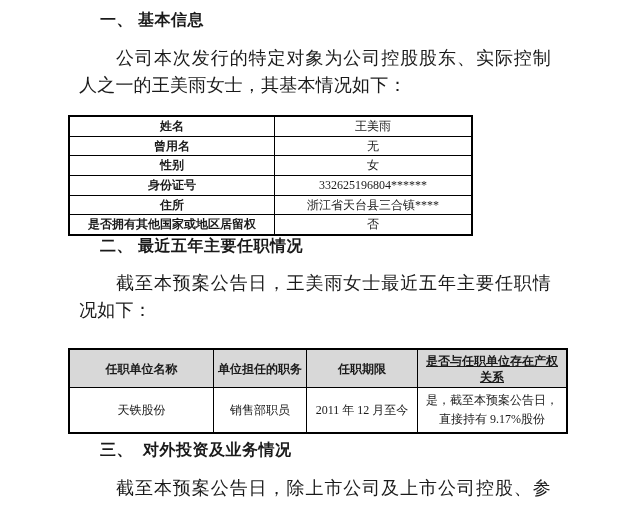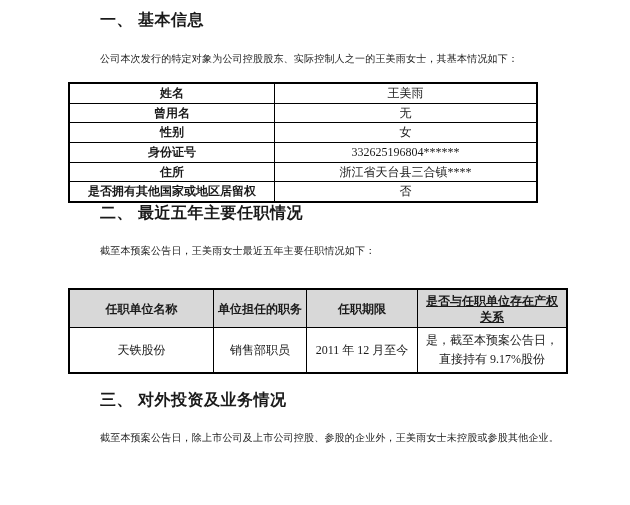--- a/index.html
+++ b/index.html
@@ -20,44 +20,44 @@
   .section-heading {
     font-family: "Liberation Sans", "DejaVu Sans", sans-serif;
     font-weight: bold;
     font-size: 16px;
     letter-spacing: 0.5px;
     margin: 0 0 0 37px;
     line-height: 20px;
     white-space: nowrap;
   }
   .para {
-    font-size: 10px;
+    font-size: 18px;
     line-height: 27px;
-    margin: 0;
+    margin: 16px;
     text-align: justify;
     text-indent: 37px;
     letter-spacing: 0.2px;
   }
   .gap-after-h1 { margin-top: 15px; }
   table {
     border-collapse: collapse;
     table-layout: fixed;
     margin-left: 5px;
     border: 2px solid #000;
   }
   td, th {
     border: 1px solid #000;
     text-align: center;
     vertical-align: middle;
     font-size: 12px;
     padding: 0 2px;
     overflow: hidden;
   }
   
-  .kv-table { width: 470px; margin-top: 10px; }
+  .kv-table { width: 405px; margin-top: 10px; }
   .kv-table td { height: 18.7px; }
   .kv-table .kv-label {
     width: 200px;
     font-weight: bold;
     font-family: "Liberation Sans", "DejaVu Sans", sans-serif;
   }
   
   .emp-table { width: 471px; margin-top: 24px; padding-left: 37px; }
   .emp-table th {
     background: #d8d8d8;
@@ -70,21 +70,21 @@
   .emp-table td {
     height: 42px;
     line-height: 19px;
     padding: 1px 4px;
   }
   .col-company { width: 135px; }
   .col-position { width: 84px; }
   .col-term { width: 102px; }
   .col-relation { width: 140px; text-decoration: underline; }
   .h2-gap { margin-top: 0; }
-  .h3-gap { margin-top: 16px; }
+  .h3-gap { margin-top: 7px; font-family: Liberation Mono, monospace; }
   .para-gap { margin-top: 14px; }
 </style>
 </head>
 <body>
 
 <div class="doc">
 
   <h2 class="section-heading">一、 基本信息</h2>
 
   <p class="para gap-after-h1">公司本次发行的特定对象为公司控股股东、实际控制人之一的王美雨女士，其基本情况如下：</p>

